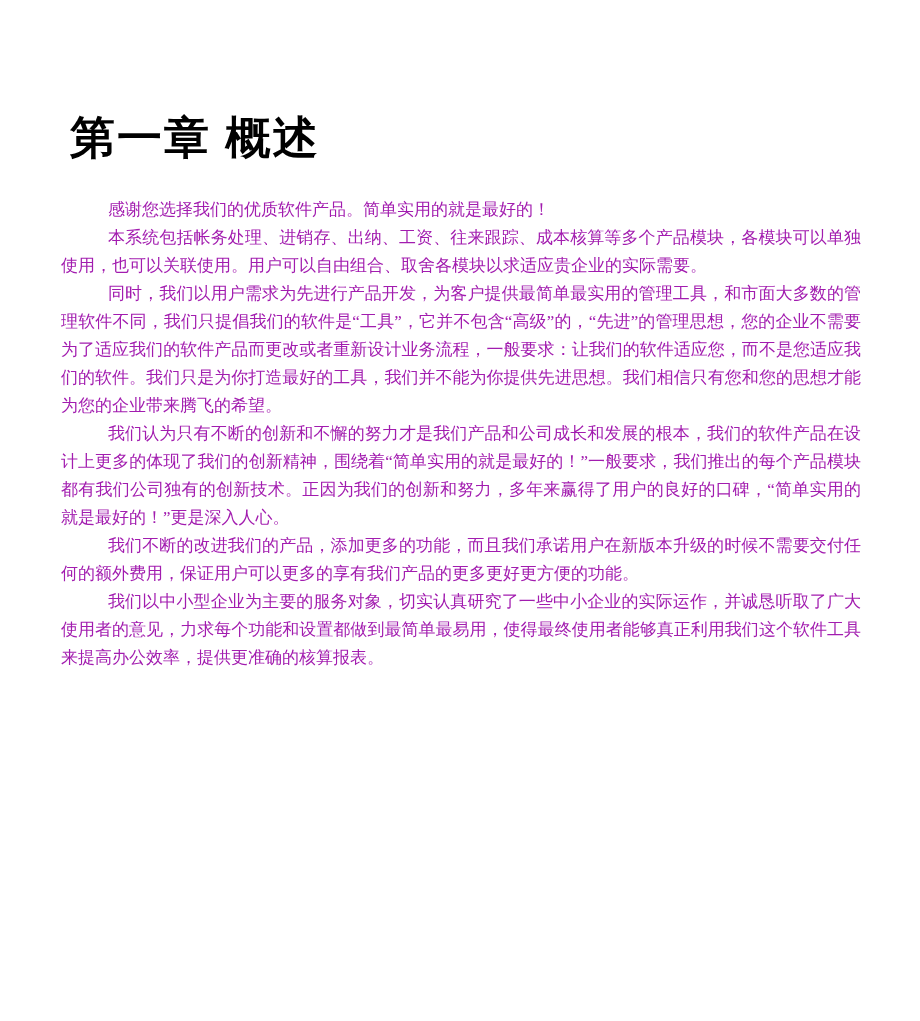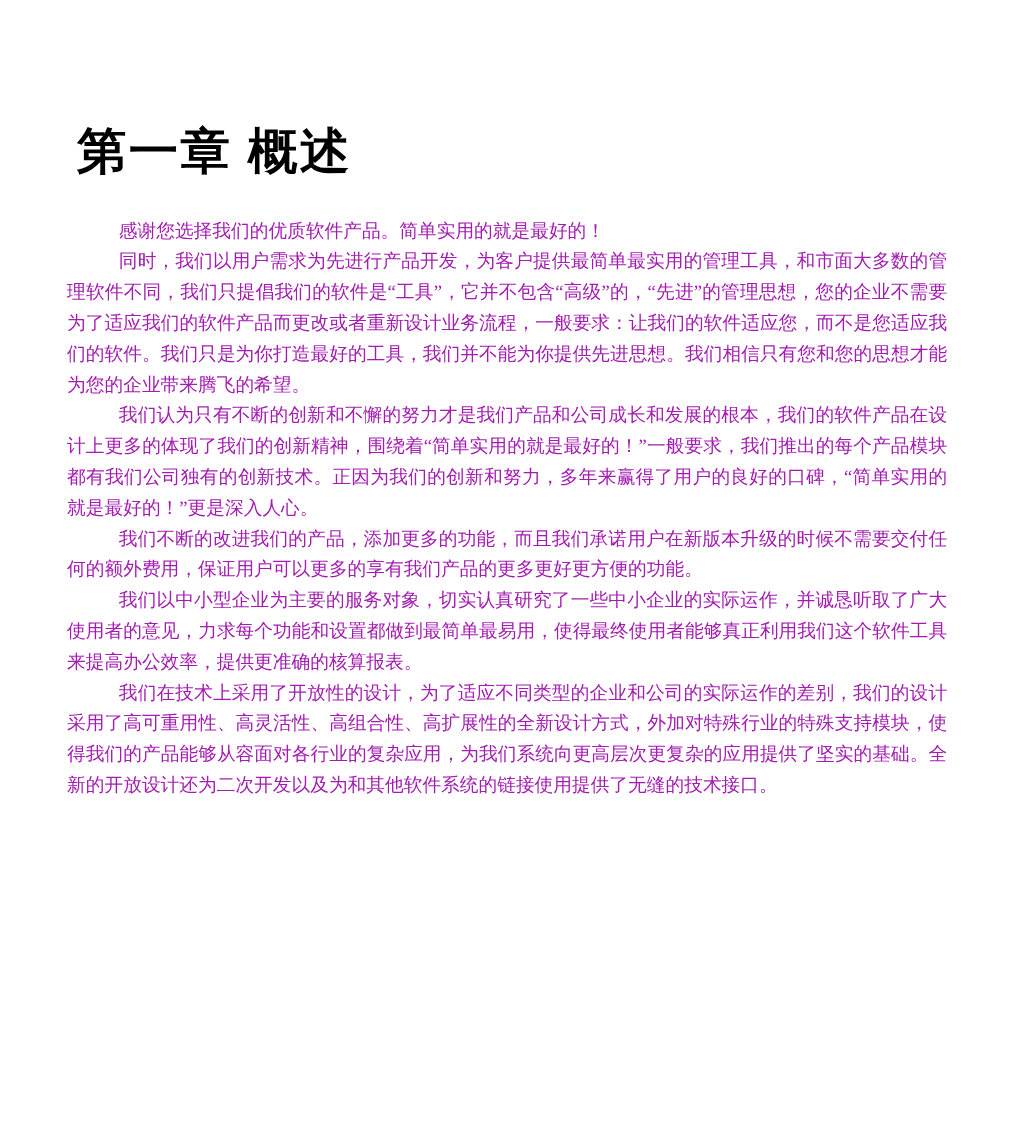--- a/index.html
+++ b/index.html
@@ -45,19 +45,19 @@
     text-indent: 47px;
   }
 </style>
 </head>
 <body>
 
 <div class="page">
   <h1 class="doc-title">第一章 概述</h1>
   <div class="doc-body">
       <p>感谢您选择我们的优质软件产品。简单实用的就是最好的！</p>
+      <p>本系统包括帐务处理、进销存、出纳、工资、往来跟踪、成本核算等多个产品模块，各模块可以单独使用，也可以关联使用。用户可以自由组合、取舍各模块以求适应贵企业的实际需要。</p>
       <p>同时，我们以用户需求为先进行产品开发，为客户提供最简单最实用的管理工具，和市面大多数的管理软件不同，我们只提倡我们的软件是“工具”，它并不包含“高级”的，“先进”的管理思想，您的企业不需要为了适应我们的软件产品而更改或者重新设计业务流程，一般要求：让我们的软件适应您，而不是您适应我们的软件。我们只是为你打造最好的工具，我们并不能为你提供先进思想。我们相信只有您和您的思想才能为您的企业带来腾飞的希望。</p>
       <p>我们认为只有不断的创新和不懈的努力才是我们产品和公司成长和发展的根本，我们的软件产品在设计上更多的体现了我们的创新精神，围绕着“简单实用的就是最好的！”一般要求，我们推出的每个产品模块都有我们公司独有的创新技术。正因为我们的创新和努力，多年来赢得了用户的良好的口碑，“简单实用的就是最好的！”更是深入人心。</p>
       <p>我们不断的改进我们的产品，添加更多的功能，而且我们承诺用户在新版本升级的时候不需要交付任何的额外费用，保证用户可以更多的享有我们产品的更多更好更方便的功能。</p>
       <p>我们以中小型企业为主要的服务对象，切实认真研究了一些中小企业的实际运作，并诚恳听取了广大使用者的意见，力求每个功能和设置都做到最简单最易用，使得最终使用者能够真正利用我们这个软件工具来提高办公效率，提供更准确的核算报表。</p>
-      <p>我们在技术上采用了开放性的设计，为了适应不同类型的企业和公司的实际运作的差别，我们的设计采用了高可重用性、高灵活性、高组合性、高扩展性的全新设计方式，外加对特殊行业的特殊支持模块，使得我们的产品能够从容面对各行业的复杂应用，为我们系统向更高层次更复杂的应用提供了坚实的基础。全新的开放设计还为二次开发以及为和其他软件系统的链接使用提供了无缝的技术接口。</p>
     </div>
 </div>
 
 </body></html>

